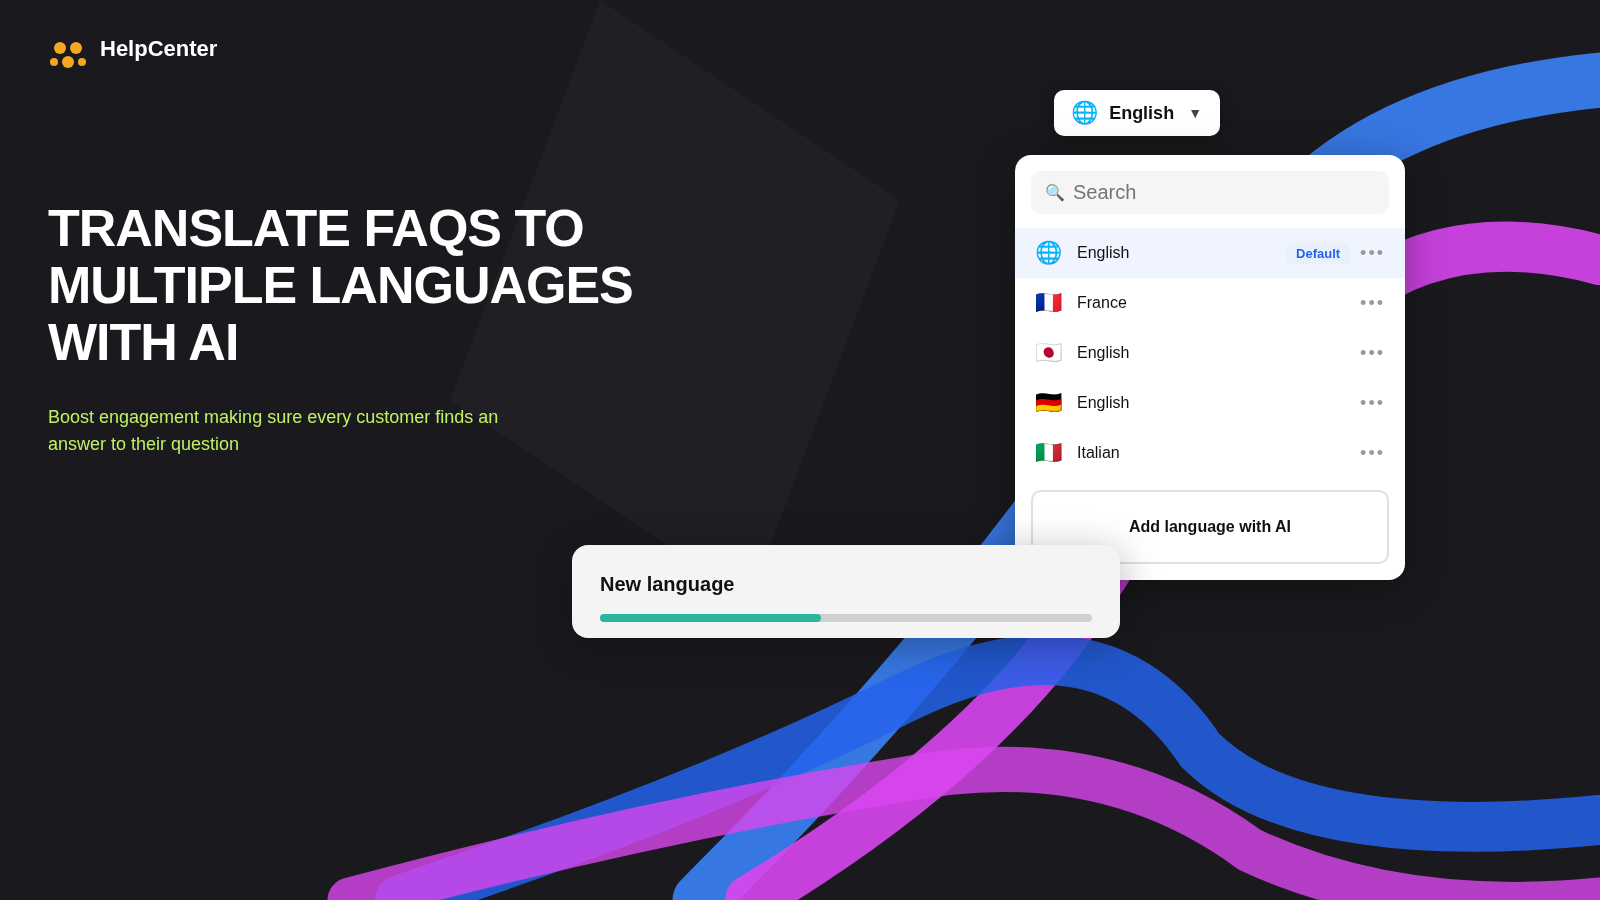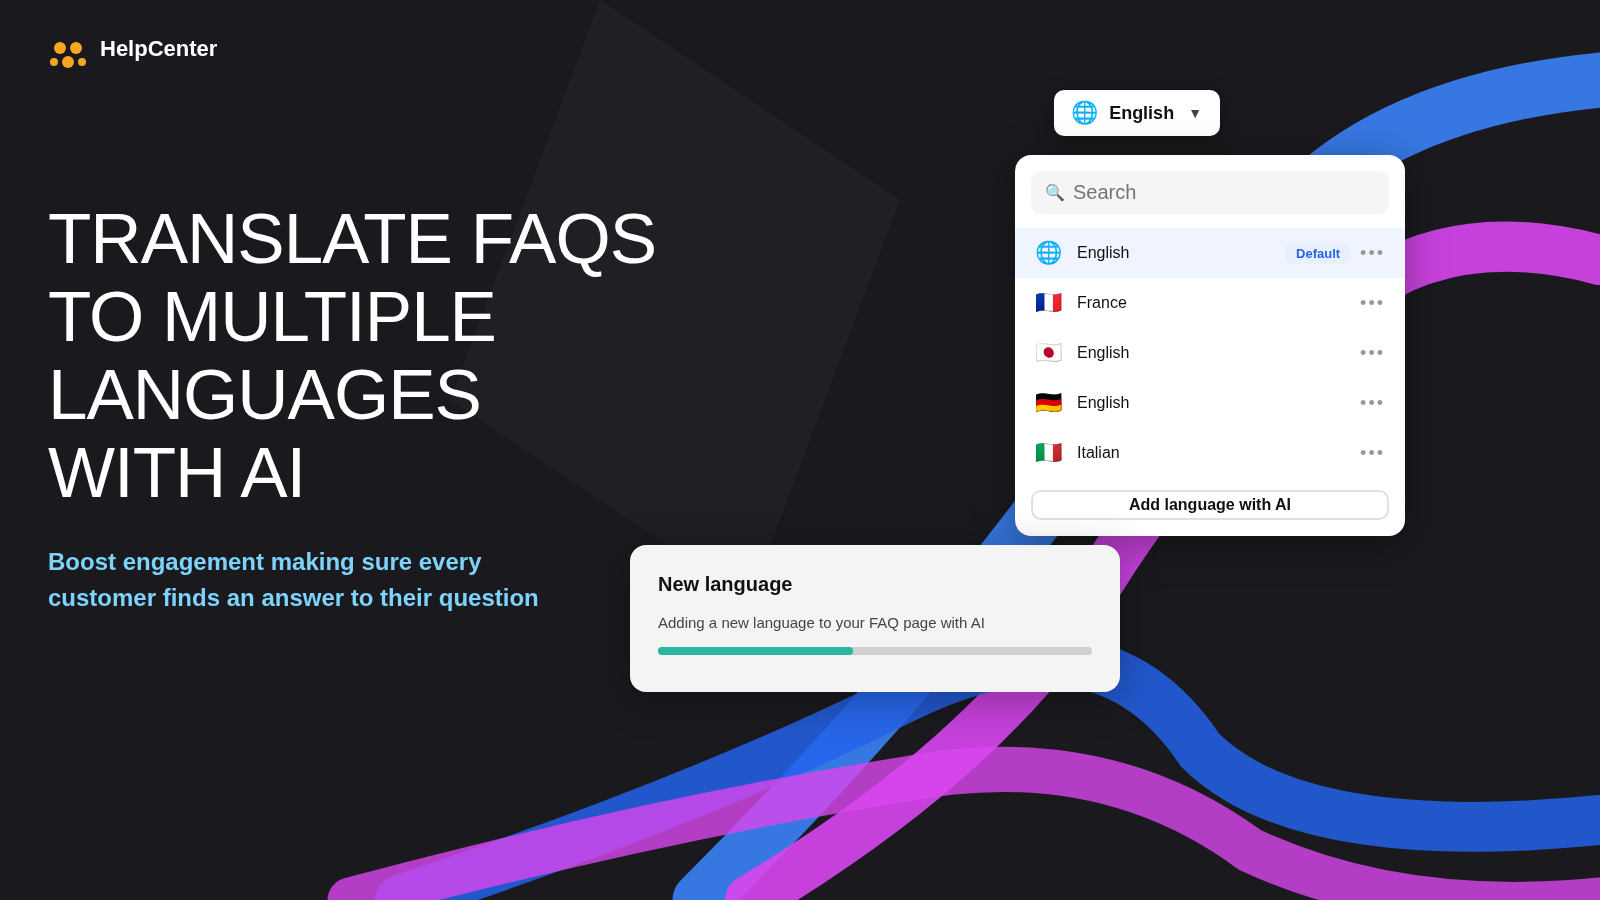--- a/index.html
+++ b/index.html
@@ -38,32 +38,32 @@
     .left-content {
       position: absolute;
       top: 200px;
       left: 48px;
       z-index: 10;
       max-width: 620px;
     }
 
     .main-heading {
       color: #ffffff;
-      font-size: 71px;
-      font-weight: 400;
+      font-size: 52px;
+      font-weight: 700;
       line-height: 1.1;
       text-transform: uppercase;
       letter-spacing: -1px;
       margin-bottom: 32px;
     }
 
     .sub-text {
-      color: #7dd3fc;
-      font-size: 24px;
-      font-weight: 700;
+      color: #bef264;
+      font-size: 18px;
+      font-weight: 400;
       line-height: 1.5;
       max-width: 500px;
     }
 
     
     .lang-selector {
       position: absolute;
       top: 90px;
       right: 380px;
       z-index: 10;
@@ -178,38 +178,38 @@
       line-height: 1;
     }
 
     .add-lang-btn {
       display: block;
       width: calc(100% - 32px);
       margin: 12px 16px 16px 16px;
       background: #ffffff;
       border: 2px solid #e0e0e0;
       border-radius: 10px;
-      padding: 4px;
+      padding: 26px;
       font-size: 16px;
       font-weight: 600;
       color: #111;
       cursor: pointer;
       text-align: center;
       transition: background 0.15s;
     }
 
     
     .progress-card {
       position: absolute;
       top: 545px;
       right: 480px;
-      width: 490px;
+      width: 548px;
       background: #f4f4f4;
       border-radius: 16px;
-      padding: 28px 28px 37px 28px;
+      padding: 28px 28px 16px 28px;
       box-shadow: 0 8px 40px rgba(0,0,0,0.3);
       z-index: 10;
     }
 
     .progress-card .card-title {
       font-size: 20px;
       font-weight: 700;
       color: #111;
       margin-bottom: 18px;
     }
@@ -315,17 +315,16 @@
       <span class="lang-name">Italian</span>
       <span class="more-icon">•••</span>
     </li>
   </ul>
 
   <button class="add-lang-btn">Add language with AI</button>
 </div>
 
 <div class="progress-card">
   <div class="card-title">New language</div>
-  <div class="card-desc">Adding a new language to your FAQ page with AI</div>
   <div class="progress-bar-bg">
     <div class="progress-bar-fill" style="width: 45%;"></div>
   </div>
 </div>
 
 </body></html>

